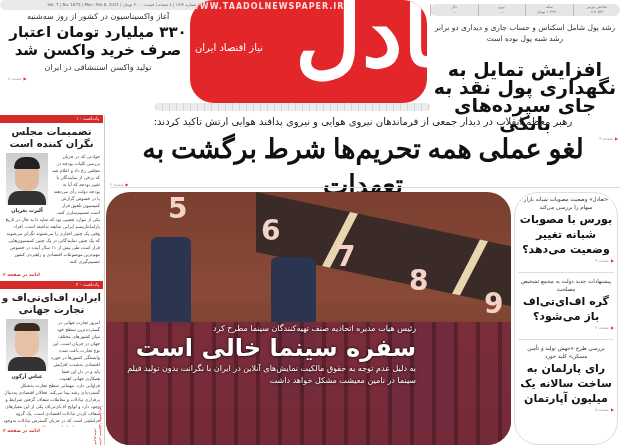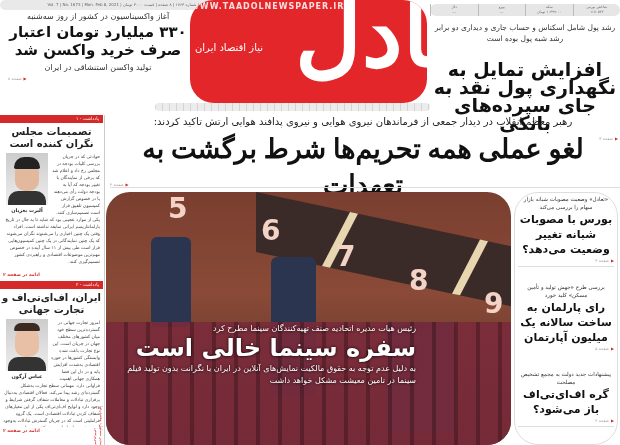--- a/index.html
+++ b/index.html
@@ -41,21 +41,21 @@
   .ceiling { position: absolute; left: 150px; top: 0; width: 260px; height: 60px; background: #3a2a28; transform: skewY(12deg); transform-origin: left top; }
   .stripe { position: absolute; top: 0; width: 8px; height: 60px; background: #e8d6b0; transform: skewX(-25deg); }
   .seat-num { position: absolute; font-size: 28px; font-weight: bold; color: #f2d3c6; }
   .seats { position: absolute; left: 0; top: 130px; width: 405px; height: 123px; background: repeating-linear-gradient(90deg, #7a2a3a 0 18px, #5a1e2b 18px 22px); opacity: 0.9; }
   .worker { position: absolute; background: #2c3550; border-radius: 6px; }
   .caption { position: absolute; right: 100px; top: 132px; width: 300px; text-align: right; color: #fff; text-shadow: 0 0 3px #000; }
   .caption .kicker { font-size: 8px; }
   .caption .title { font-size: 24px; font-weight: 900; line-height: 30px; }
   .caption .sub { font-size: 8px; line-height: 12px; }
   .rightcol { left: 514px; top: 192px; width: 104px; height: 253px; border: 1px solid #ddd; background: #fff; padding: 2px 3px; text-align: center; }
-  .rightcol .item { border-bottom: 1px solid #ddd; padding-bottom: 3px; margin-bottom: 16px; }
+  .rightcol .item { border-bottom: 1px solid #ddd; padding-bottom: 9px; margin-bottom: 4px; }
   .rightcol .kicker { font-size: 5.5px; color: #333; line-height: 8px; }
   .rightcol .title { font-size: 11px; font-weight: bold; color: #111; line-height: 15px; margin: 1px 0; }
   .rightcol .pageref { text-align: right; }
   .vside { left: 96px; top: 395px; width: 8px; height: 50px; font-size: 4px; color: #d42a2a; writing-mode: vertical-rl; }
 </style>
 </head>
 <body>
 
 <div class="abs topbar">دوشنبه ۲۰ بهمن ۱۳۹۹ | ۲۵ جمادی‌الثانی ۱۴۴۲ | سال هفتم | شماره ۱۷۶۳ | ۸ صفحه | قیمت: ۳۰۰۰ تومان | Vol. 7 | No. 1673 | Mon. Feb 8, 2021</div>
 <div class="abs topbar-r">
@@ -157,23 +157,23 @@
     <div class="sub">به دلیل عدم توجه به حقوق مالکیت نمایش‌های آنلاین در ایران با نگرانت بدون تولید فیلم سینما در تامین معیشت مشکل خواهد داشت</div>
   </div>
 </div>
 
 <div class="abs rightcol">
   <div class="item">
     <div class="kicker">«تعادل» وضعیت مصوبات شبانه بازار سهام را بررسی می‌کند</div>
     <div class="title">بورس با مصوبات شبانه تغییر وضعیت می‌دهد؟</div>
     <div class="pageref">صفحه ۴</div>
   </div>
+  <div class="item">
+    <div class="kicker">پیشنهادات جدید دولت به مجمع تشخیص مصلحت</div>
+    <div class="title">گره اف‌ای‌تی‌اف باز می‌شود؟</div>
+    <div class="pageref">صفحه ۲</div>
+  </div>
   <div class="item" style="border-bottom:none">
     <div class="kicker">بررسی طرح «جهش تولید و تأمین مسکن» کلید خورد</div>
     <div class="title">رای پارلمان به ساخت سالانه یک میلیون آپارتمان</div>
     <div class="pageref">صفحه ۵</div>
   </div>
-  <div class="item">
-    <div class="kicker">پیشنهادات جدید دولت به مجمع تشخیص مصلحت</div>
-    <div class="title">گره اف‌ای‌تی‌اف باز می‌شود؟</div>
-    <div class="pageref">صفحه ۲</div>
-  </div>
 </div>
 
 </body></html>

